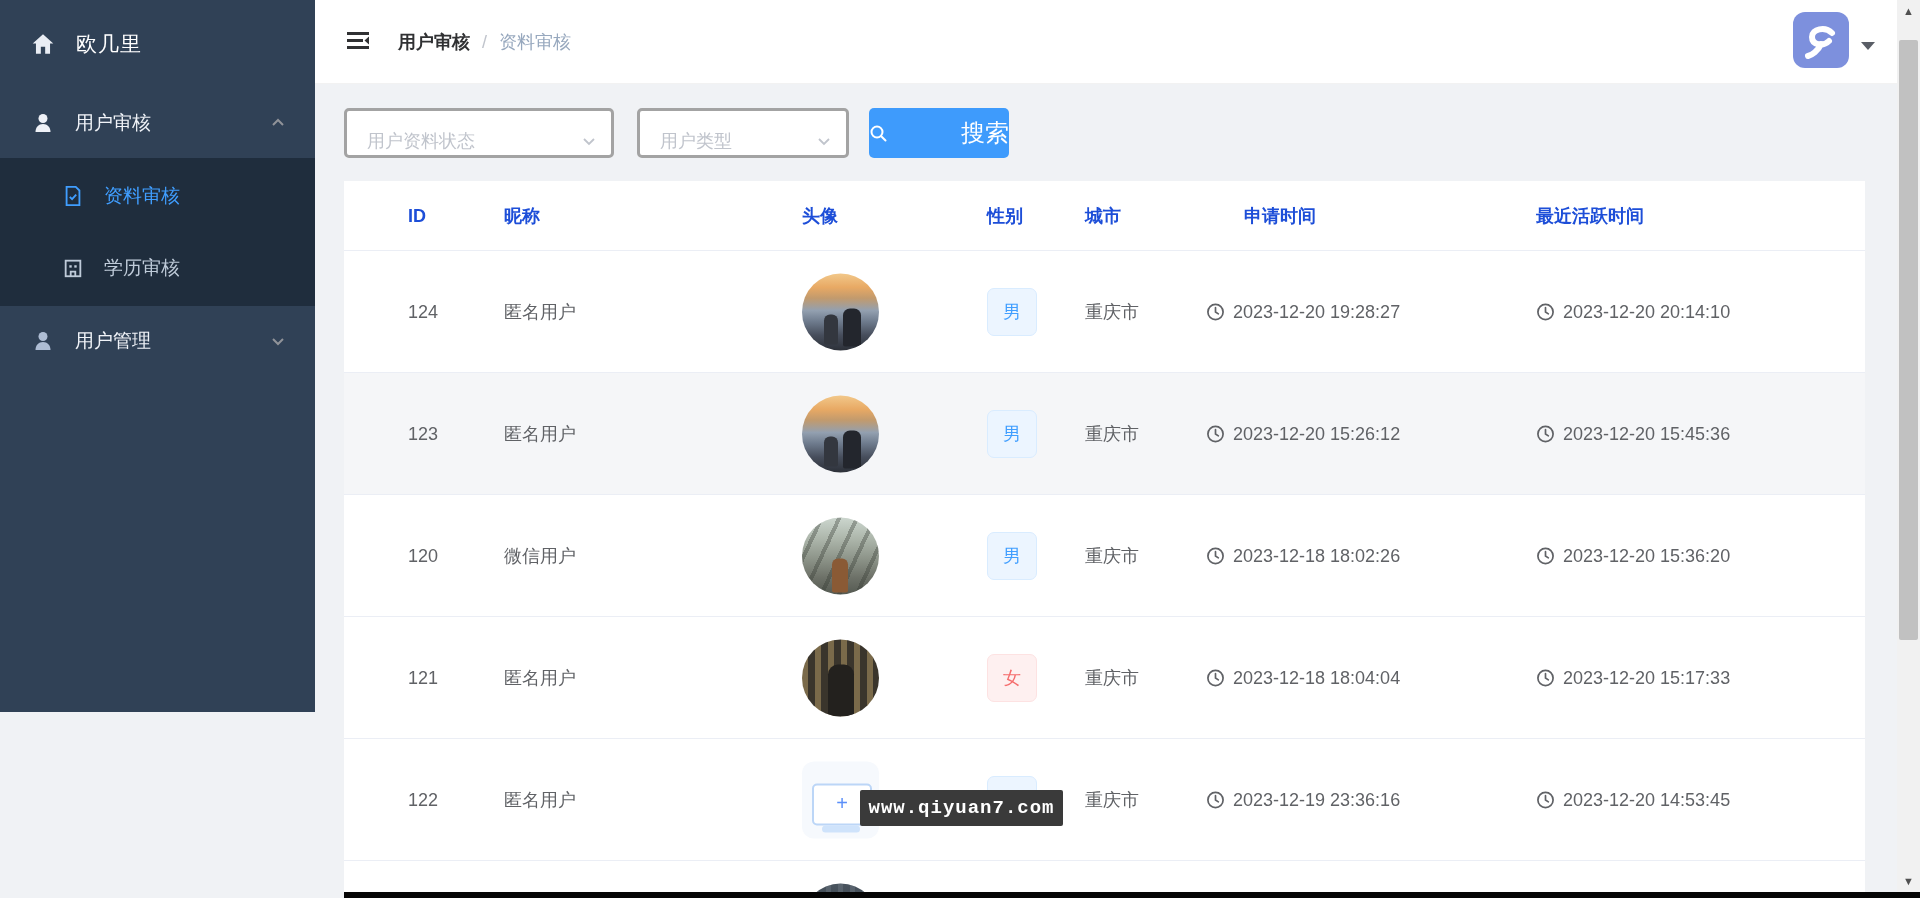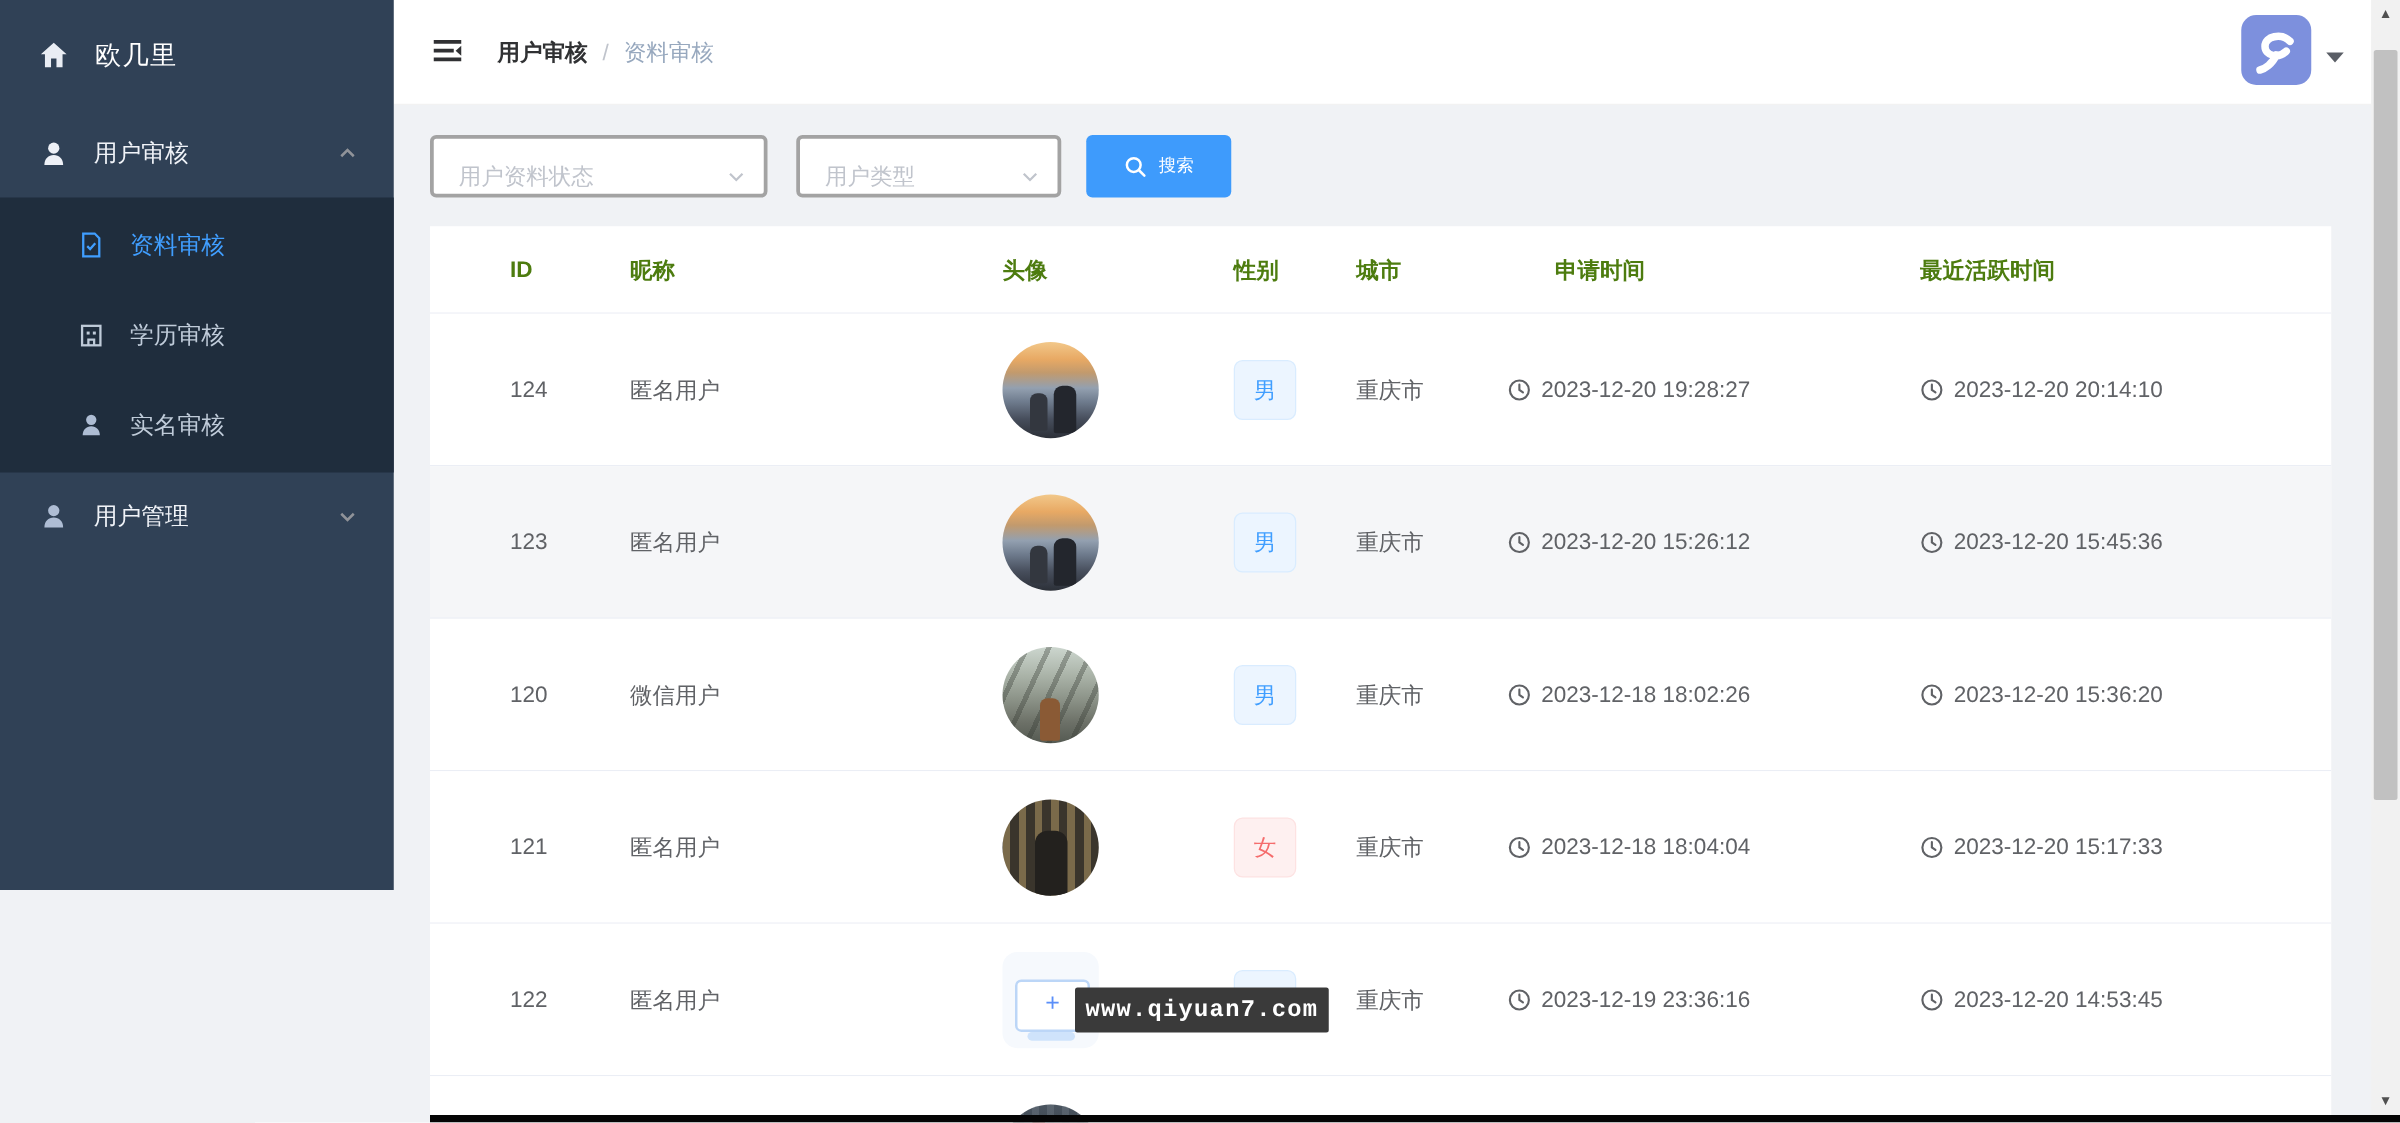--- a/index.html
+++ b/index.html
@@ -27,26 +27,26 @@
   .crumb-sep { color:#c0c4cc; margin:0 12px; }
   .crumb-last { color:#97a8be; }
   .user-avatar { position:absolute; right:48px; top:12px; width:56px; height:56px; border-radius:12px; background:#7d90dd; display:flex; align-items:center; justify-content:center; cursor:pointer; }
   .user-caret { position:absolute; right:22px; top:42px; width:0; height:0; border-left:7px solid transparent; border-right:7px solid transparent; border-top:8px solid #5a5e66; cursor:pointer; }
 
   
   .select-box { position:absolute; top:108px; height:50px; background:#fff; border:3px solid #a3a3a3; border-radius:5px; display:flex; align-items:center; justify-content:space-between; padding:15px 14px 0 20px; cursor:pointer; }
   .select-box .placeholder { color:#c0c4cc; font-size:18px; }
   .sel-status { left:344px; width:270px; }
   .sel-type { left:637px; width:212px; }
-  .search-btn { position:absolute; left:869px; top:108px; width:116px; height:50px; background:#3e9bfc; border:none; border-radius:5px; color:#fff; font-size:14px; display:flex; align-items:center; justify-content:center; gap:9px; cursor:pointer; font-family:inherit; }
+  .search-btn { position:absolute; left:869px; top:108px; width:140px; height:50px; background:#3e9bfc; border:none; border-radius:5px; color:#fff; font-size:24px; display:flex; align-items:center; justify-content:space-between; gap:9px; cursor:pointer; font-family:inherit; }
 
   
   .card { position:absolute; left:344px; top:181px; width:1521px; height:717px; background:#fff; overflow:hidden; z-index:2; }
   .thead { position:relative; height:70px; border-bottom:1px solid #ebeef5; }
-  .thead span { position:absolute; top:50%; transform:translateY(-50%); color:#4d7c0f; font-size:18px; font-weight:600; }
+  .thead span { position:absolute; top:50%; transform:translateY(-50%); color:#1d4ed8; font-size:18px; font-weight:600; }
   .trow { position:relative; height:122px; border-bottom:1px solid #ebeef5; background:#fff; }
   .trow.hover { background:#f5f6f8; }
   .cell { position:absolute; top:50%; transform:translateY(-50%); color:#606266; font-size:18px; }
   .c-id { left:64px; } .c-nick { left:160px; } .c-avatar { left:458px; } .c-gender { left:643px; }
   .c-city { left:741px; } .c-apply { left:862px; } .c-active { left:1192px; }
   .h-id { left:64px; } .h-nick { left:160px; } .h-avatar { left:458px; } .h-gender { left:643px; }
   .h-city { left:741px; } .h-apply { left:862px;margin-left:38px; } .h-active { left:1192px; }
 
   .avatar-img { width:77px; height:77px; border-radius:50%; position:relative; overflow:hidden; cursor:pointer; }
   .av-sunset { background:linear-gradient(180deg,#f2c88a 0%,#e8a964 18%,#c29a6d 32%,#93a0b0 48%,#6f7c8e 62%,#474e5c 80%,#2c3038 100%); }
@@ -121,29 +121,20 @@
     <div class="submenu-item">
       <span>
         <svg class="icon-svg" width="22" height="22" viewBox="0 0 24 24">
             <rect x="4" y="4" width="16" height="17" fill="none" stroke="#bfcbd9" stroke-width="2"></rect>
             <rect x="8" y="9" width="2.6" height="2.6" fill="#bfcbd9"></rect>
             <rect x="13.4" y="9" width="2.6" height="2.6" fill="#bfcbd9"></rect>
             <path d="M9.5 21 v-5 h5 v5" fill="none" stroke="#bfcbd9" stroke-width="2"></path>
           </svg>
       </span>
       <span class="mi-label">学历审核</span>
-    </div>
-    <div class="submenu-item">
-      <span>
-        <svg class="icon-svg" width="22" height="22" viewBox="0 0 24 24">
-            <circle cx="12" cy="7.5" r="4.5" fill="#aebdd4"></circle>
-            <path d="M4.5 21 c0-5 3.2-8 7.5-8 s7.5 3 7.5 8 Z" fill="#aebdd4"></path>
-          </svg>
-      </span>
-      <span class="mi-label">实名审核</span>
     </div>
   </div>
 
   <div class="menu-item">
     <span>
       <svg class="icon-svg" width="24" height="24" viewBox="0 0 24 24">
           <circle cx="12" cy="7.5" r="4.5" fill="#aebdd4"></circle>
           <path d="M4.5 21 c0-5 3.2-8 7.5-8 s7.5 3 7.5 8 Z" fill="#aebdd4"></path>
         </svg>
     </span>

